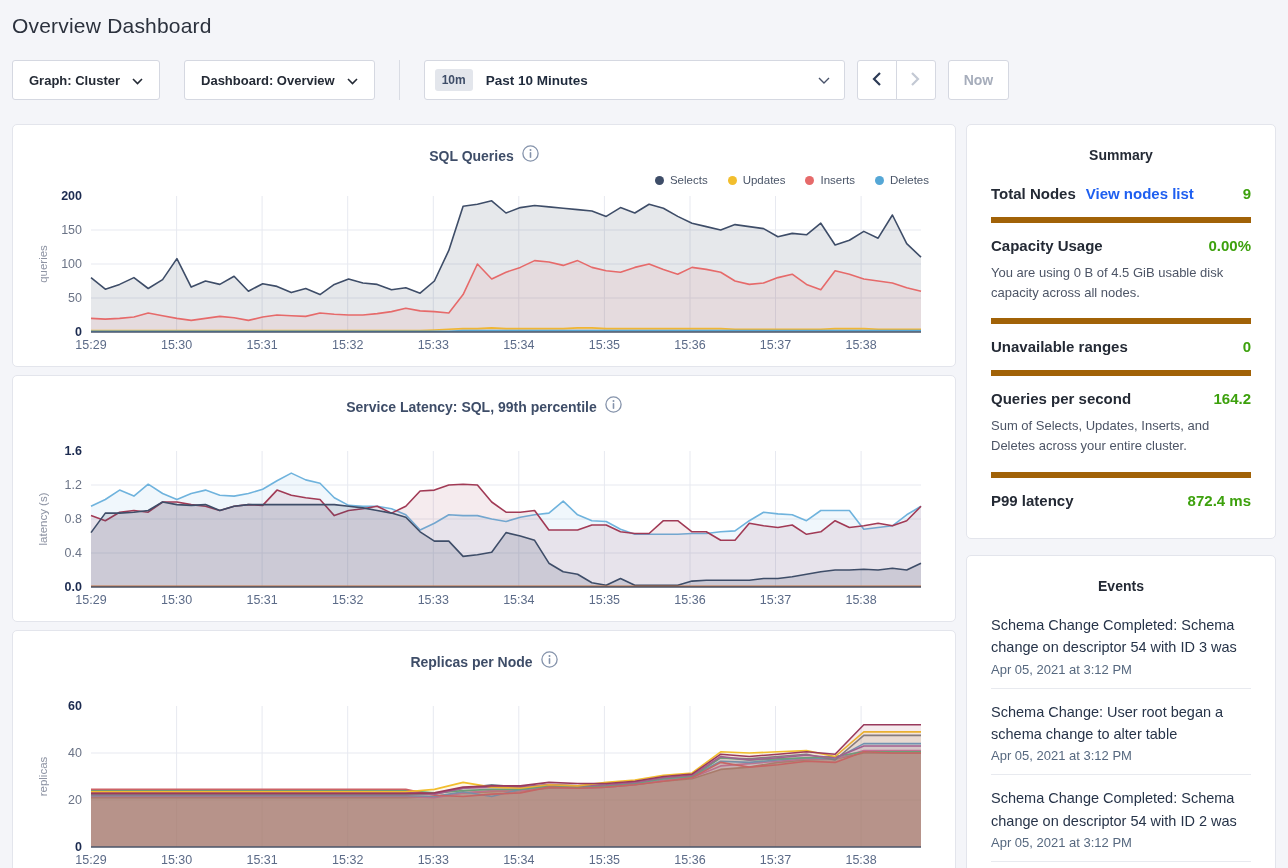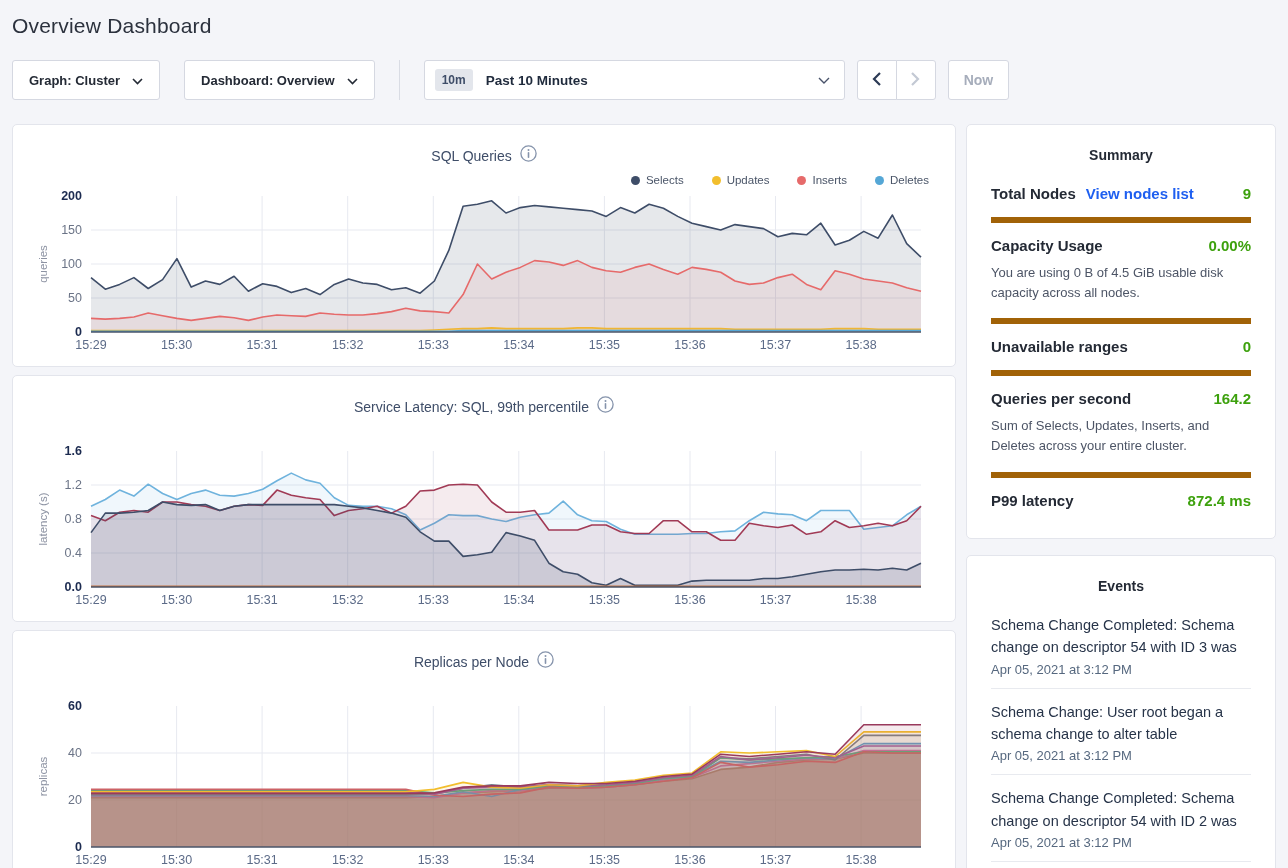--- a/index.html
+++ b/index.html
@@ -30,22 +30,22 @@
   .now-btn { height:40px; padding:0 15px; margin-left:12px; font-size:14px; font-weight:700; color:#a6adbb; }
 
   
   .layout { display:flex; gap:10px; align-items:flex-start; }
   .main-col { width:946px; display:flex; flex-direction:column; gap:8px; }
   .side-col { width:318px; }
 
   .card { background:#fff; border:1px solid #e3e5ec; border-radius:5px; }
   .chart-card { padding:12px 20px 8px; }
   .chart-header { display:flex; justify-content:center; align-items:center; gap:8px; padding-top:8px; }
-  .chart-title { font-size:14px; font-weight:400; color:#3e4d68; }
-  .legend-row { display:flex; justify-content:flex-end; gap:28px; padding:8px 6px 2px 0; min-height:20px; }
+  .chart-title { font-size:14px; font-weight:700; color:#3e4d68; }
+  .legend-row { display:flex; justify-content:flex-end; gap:20px; padding:8px 6px 2px 0; min-height:20px; }
   .legend-item { display:inline-flex; align-items:center; gap:6px; font-size:11.5px; color:#4a5568; cursor:pointer; }
   .legend-dot { width:9px; height:9px; border-radius:50%; display:inline-block; }
   .chart-body { display:block; }
   .chart-body.no-legend { margin-top:26px; }
   svg.chart-plot { display:block; }
 
   
   .side-card { padding:10px 24px 14px; }
   .side-card + .side-card { margin-top:16px; }
   .panel-title { text-align:center; font-size:14px; font-weight:700; color:#242a35; padding:12px 0 8px; }

